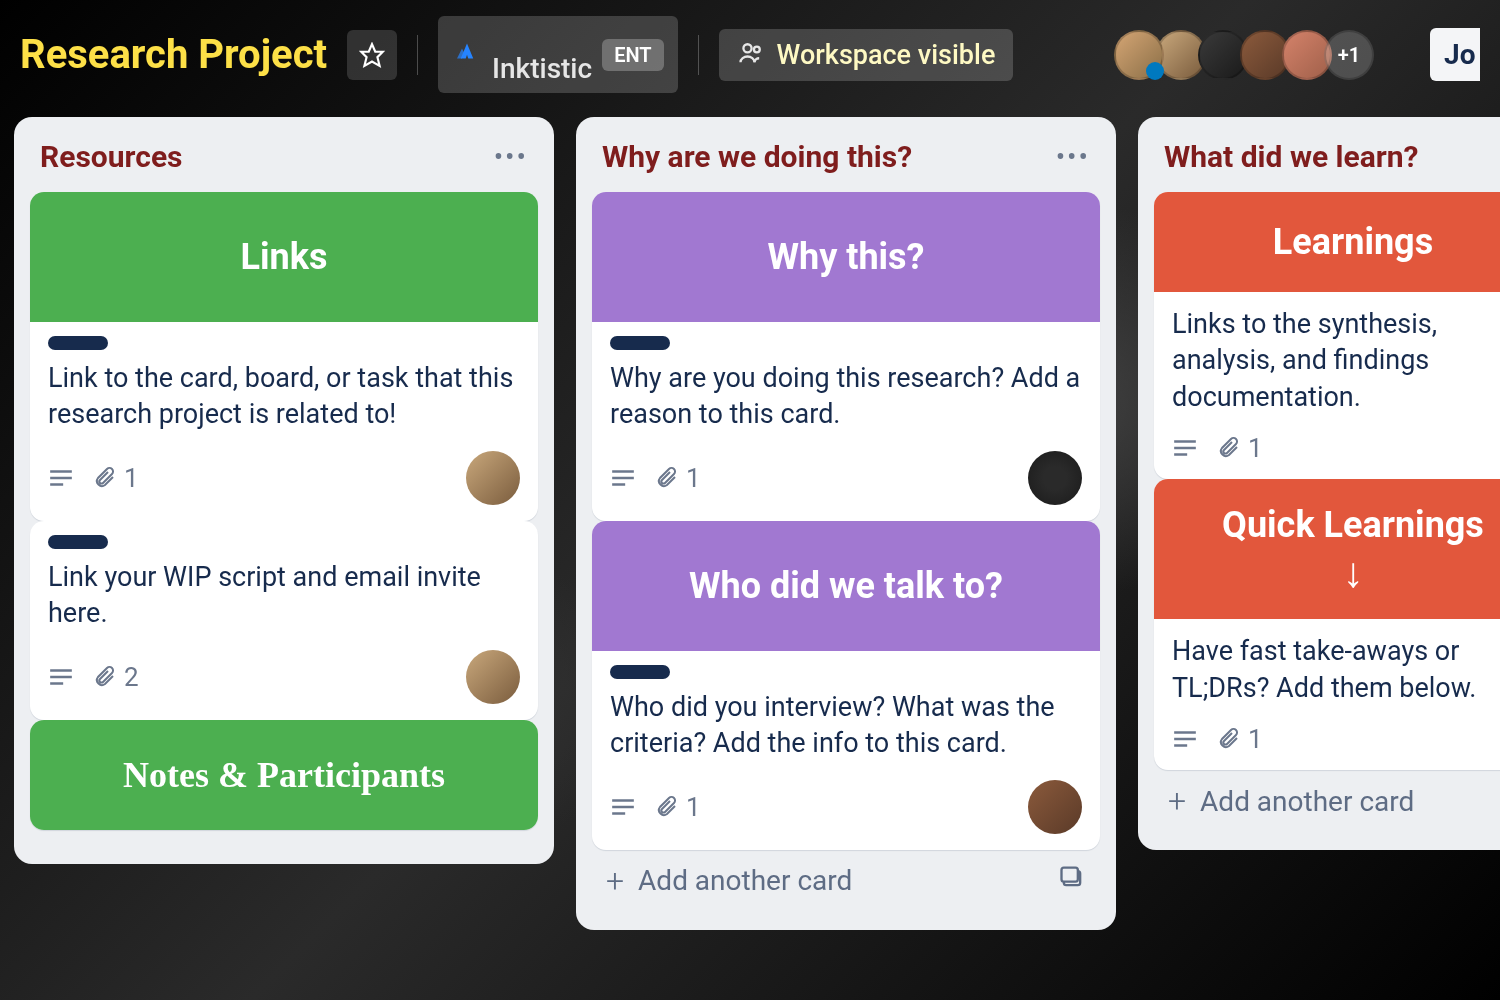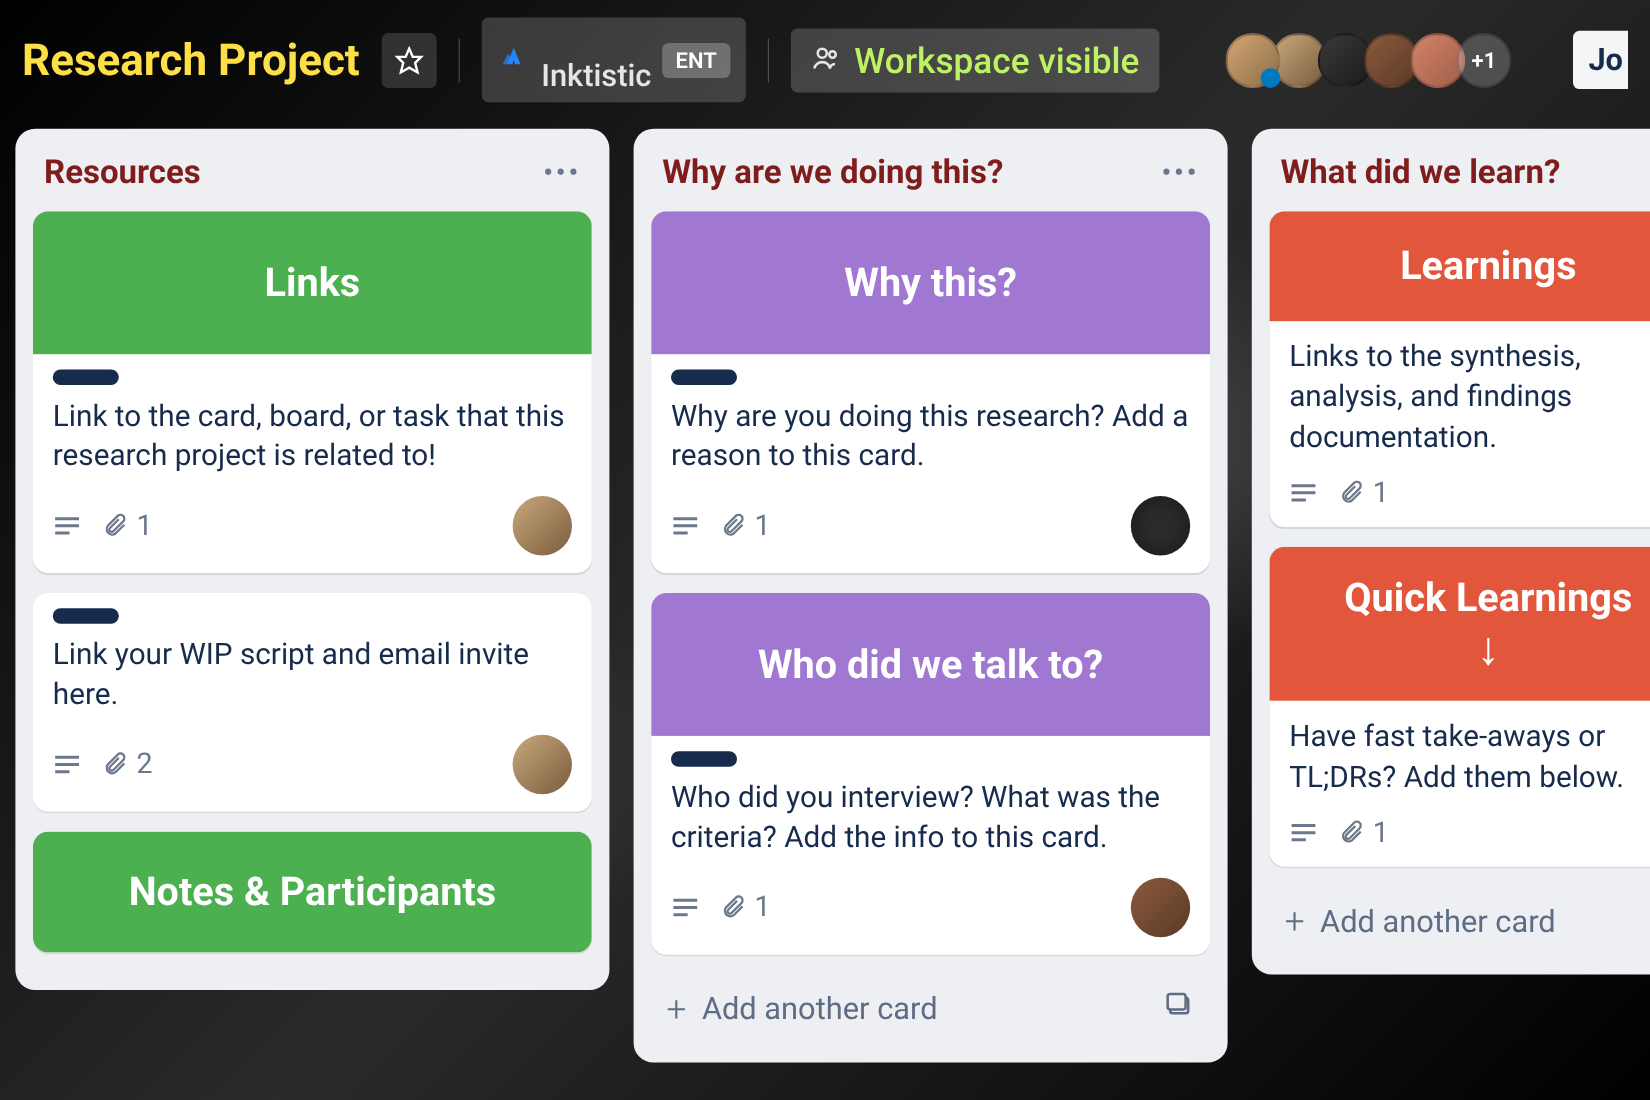--- a/index.html
+++ b/index.html
@@ -76,22 +76,22 @@
 
 .visibility-chip {
   display: flex; align-items: center; gap: 12px;
   background: rgba(255,255,255,0.18);
   padding: 10px 18px;
   border-radius: 6px;
   cursor: pointer;
 }
 
 .visibility-text {
-  font-size: 32px;
-  color: #bef264;
+  font-size: 27px;
+  color: #fef9c3;
   font-weight: 500;
 }
 
 .avatars {
   display: flex;
   align-items: center;
   margin-left: auto;
 }
 
 .avatar {
@@ -172,21 +172,20 @@
   color: #6B778C;
   font-size: 28px;
   letter-spacing: 2px;
   cursor: pointer;
 }
 
 .card {
   background: #fff;
   border-radius: 14px;
   overflow: hidden;
-  margin-bottom: 18px;
   box-shadow: 0 1px 1px rgba(9,30,66,0.12);
   cursor: pointer;
 }
 
 .cover {
   height: 130px;
   display: flex;
   align-items: center;
   justify-content: center;
   color: #fff;
@@ -367,21 +366,21 @@
             <svg width="24" height="24" viewBox="0 0 24 24" fill="none" stroke="#6B778C" stroke-width="2">
                 <path d="M21 11l-8 8a5 5 0 01-7-7l9-9a3.5 3.5 0 015 5l-9 9a2 2 0 01-3-3l8-8"></path>
               </svg>
             <span>2</span>
           </span>
           <div class="card-avatar ca1"></div>
         </div>
       </div>
     </div>
 
-    <div class="card" style="margin-bottom:16px;">
+    <div class="card" style="margin-bottom:16px;font-family:Liberation Serif, serif;">
       <div class="cover green" style="height:110px;">
         <span>Notes &amp; Participants</span>
       </div>
     </div>
   </div>
 
   <div class="list">
     <div class="list-header">
       <div class="list-title">Why are we doing this?</div>
       <div class="list-menu">•••</div>

